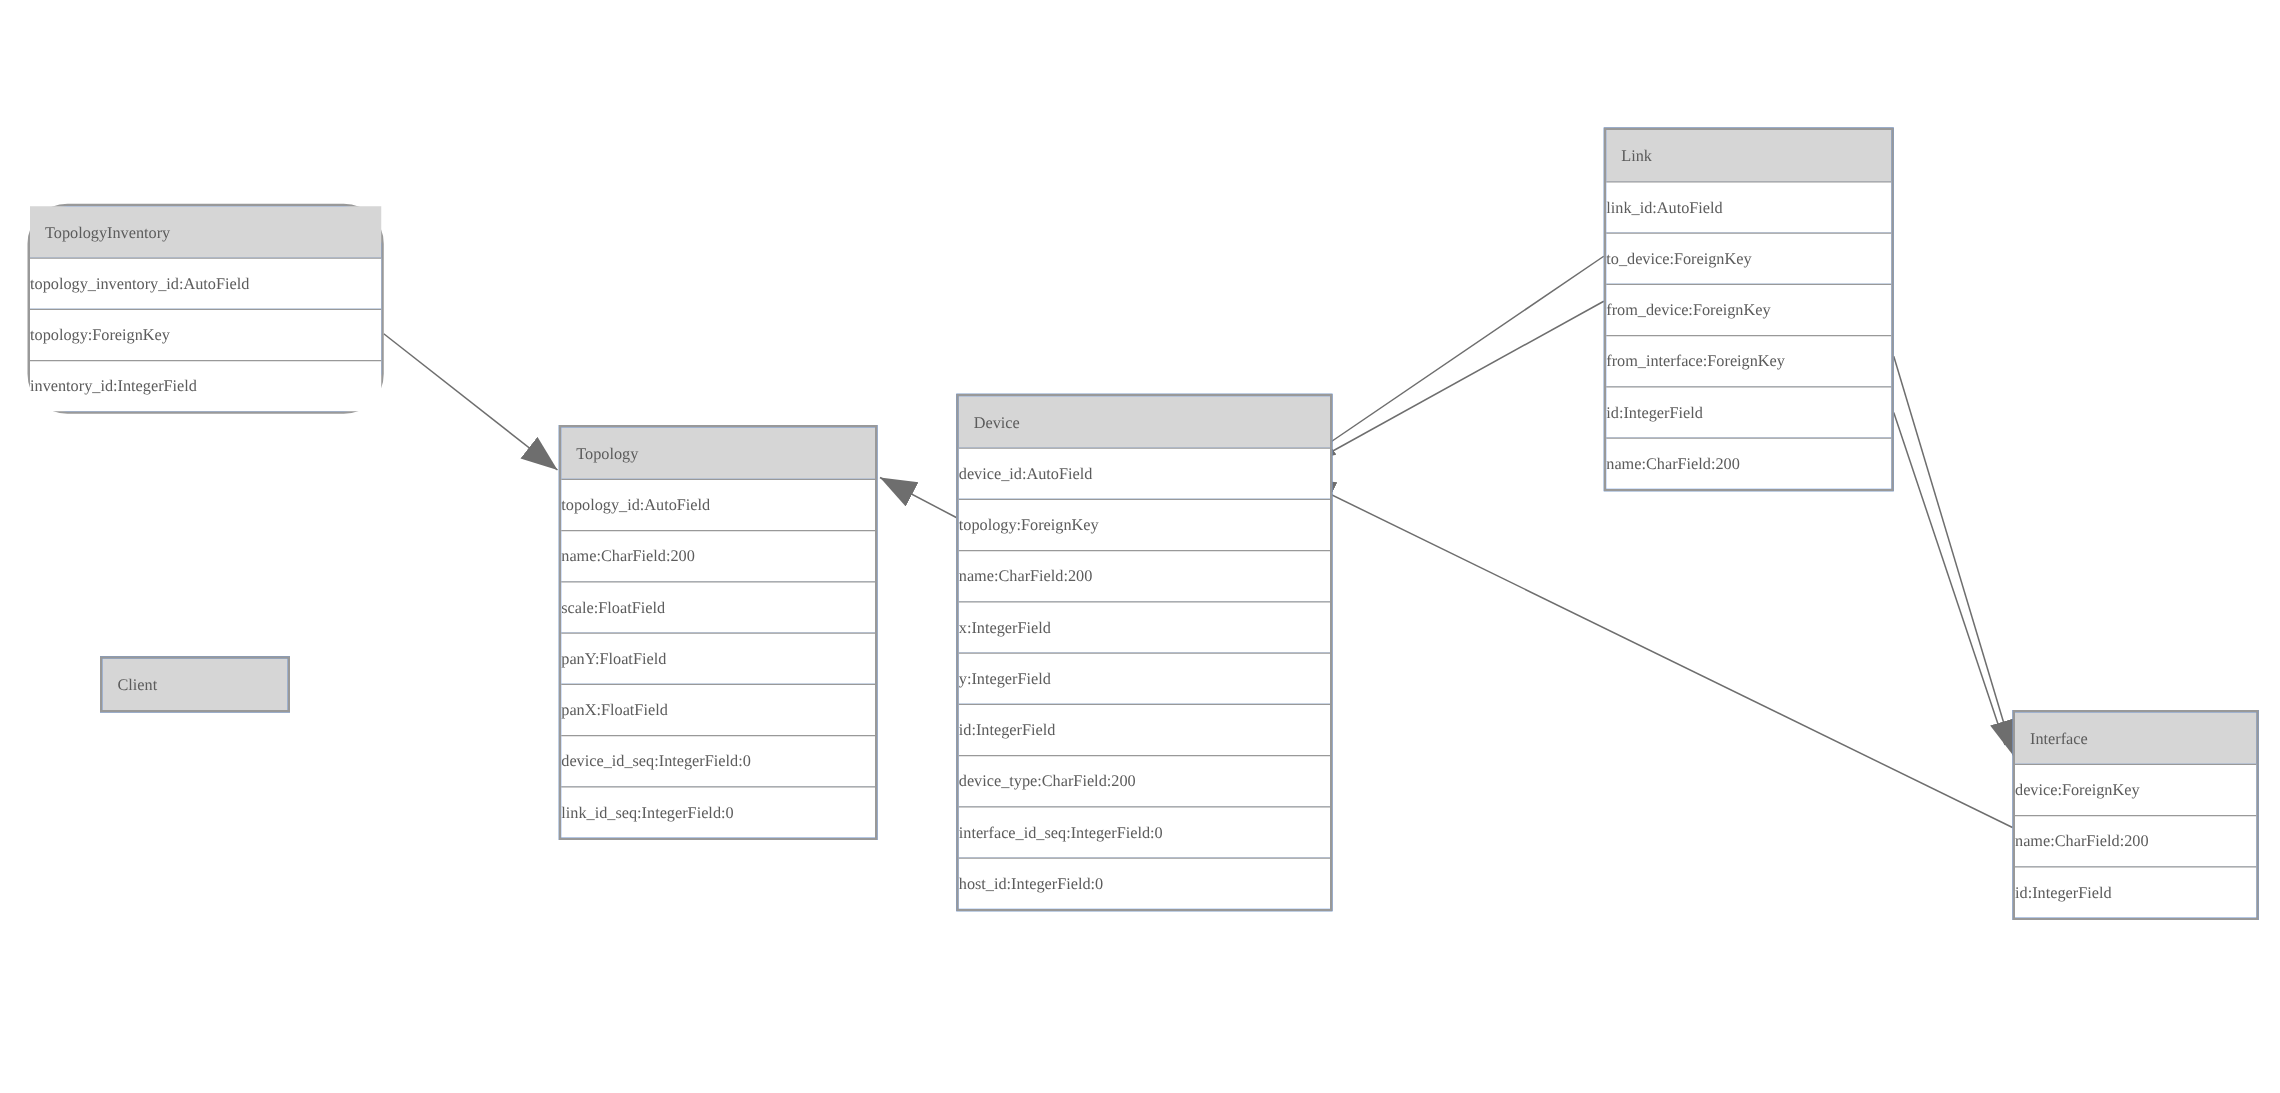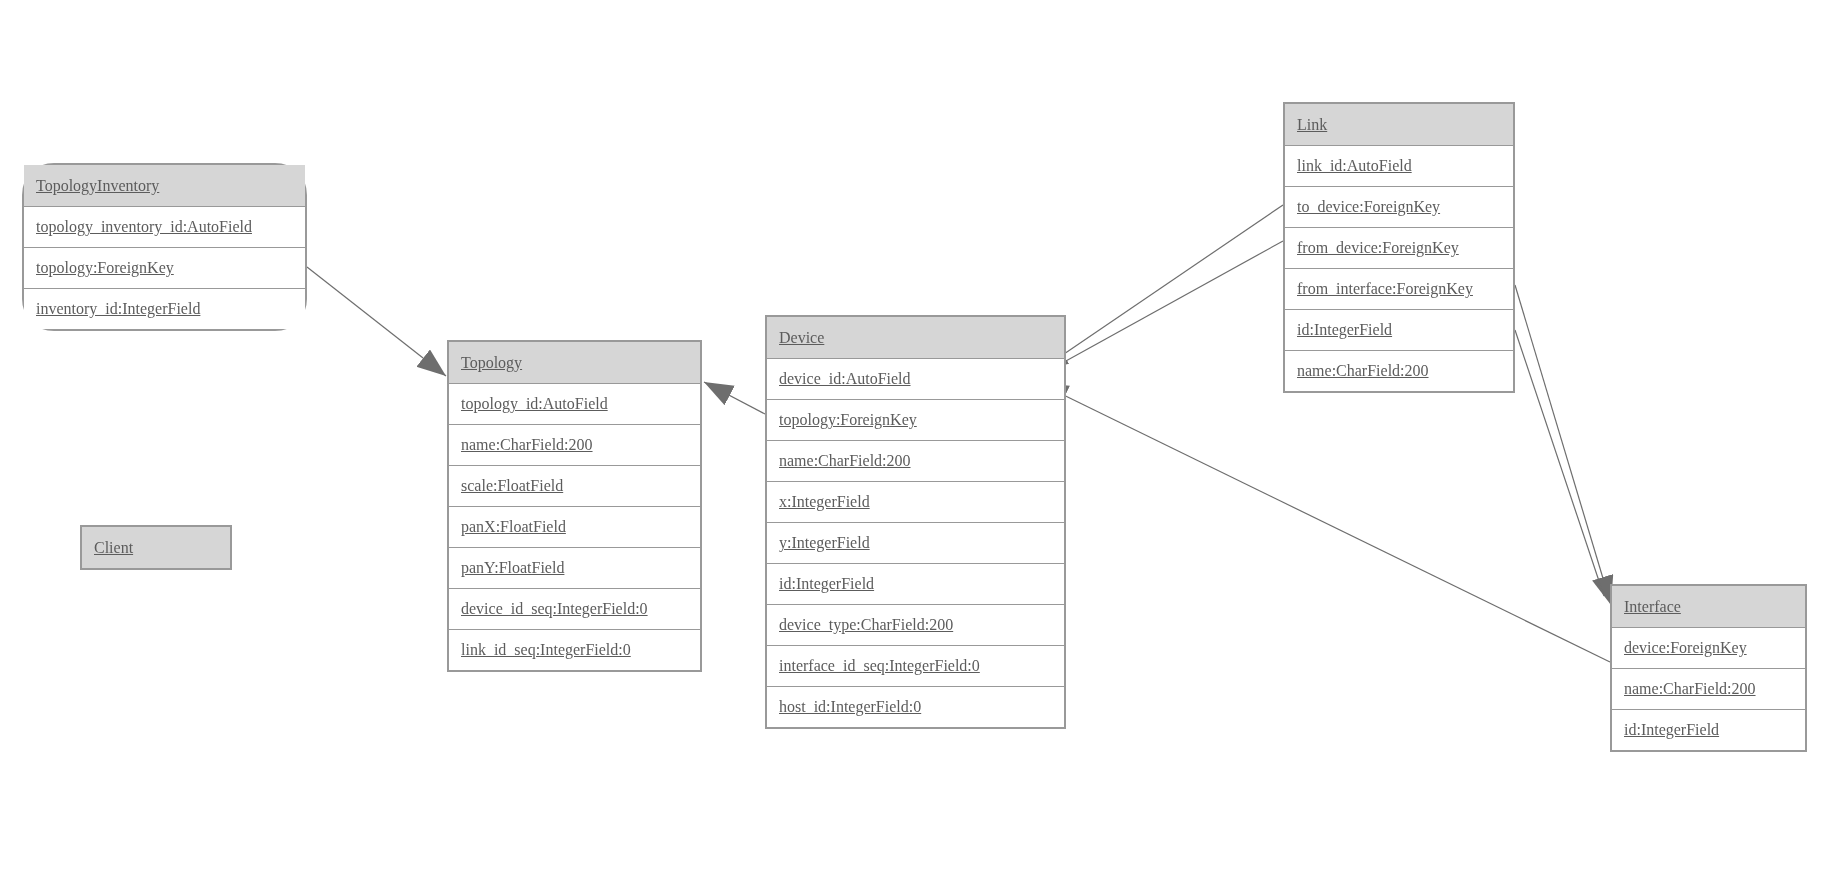--- a/index.html
+++ b/index.html
@@ -13,47 +13,45 @@
   #connectors {
     position: absolute; left: 0; top: 0;
     width: 1824px; height: 874px;
   }
   .etable {
     position: absolute;
     background: #3b82f6;
     border: 2px solid #999999;
     box-sizing: border-box;
     color: #5c5c5c;
-    font-size: 16px;
-    text-decoration: underline;
+    font-size: 13px;
   }
   .ehead {
     height: 41px;
     line-height: 41px;
     background: #d6d6d6;
     padding-left: 12px;
     white-space: nowrap;
     overflow: hidden;
   }
   .erow {
     height: 40px;
     line-height: 40px;
     border-top: 1px solid #999999;
     background: #ffffff;
-    padding-left: 12px;
     white-space: nowrap;
     overflow: hidden;
   }
   
   #tbl-topology-inventory { left: 22px;   top: 163px; width: 285px; border-radius: 32px; }
   #tbl-topology           { left: 447px;  top: 316px; width: 255px; margin-top: 24px; }
   #tbl-client             { left: 80px;   top: 525px; width: 152px; }
   #tbl-device             { left: 765px;  top: 315px; width: 301px; }
   #tbl-link               { left: 1283px; top: 102px; width: 232px; }
-  #tbl-interface          { left: 1610px; top: 568px; width: 197px; margin-top: 16px; }
+  #tbl-interface          { left: 1610px; top: 568px; width: 197px; }
 </style>
 </head>
 <body>
 
 <svg id="connectors" viewBox="0 0 1824 874" xmlns="http://www.w3.org/2000/svg">
   <defs>
     <marker id="arrowhead" markerUnits="userSpaceOnUse" markerWidth="32" markerHeight="24" refX="29" refY="11" orient="auto">
       <path d="M0,0 L29,11 L0,22 Z" fill="#6e6e6e"></path>
     </marker>
   </defs>
@@ -71,22 +69,22 @@
   <div class="erow">topology_inventory_id:AutoField</div>
   <div class="erow">topology:ForeignKey</div>
   <div class="erow">inventory_id:IntegerField</div>
 </div>
 
 <div class="etable" id="tbl-topology">
   <div class="ehead">Topology</div>
   <div class="erow">topology_id:AutoField</div>
   <div class="erow">name:CharField:200</div>
   <div class="erow">scale:FloatField</div>
+  <div class="erow">panY:FloatField</div>
   <div class="erow">panX:FloatField</div>
-  <div class="erow">panY:FloatField</div>
   <div class="erow">device_id_seq:IntegerField:0</div>
   <div class="erow">link_id_seq:IntegerField:0</div>
 </div>
 
 <div class="etable" id="tbl-client">
   <div class="ehead">Client</div>
 </div>
 
 <div class="etable" id="tbl-device">
   <div class="ehead">Device</div>

